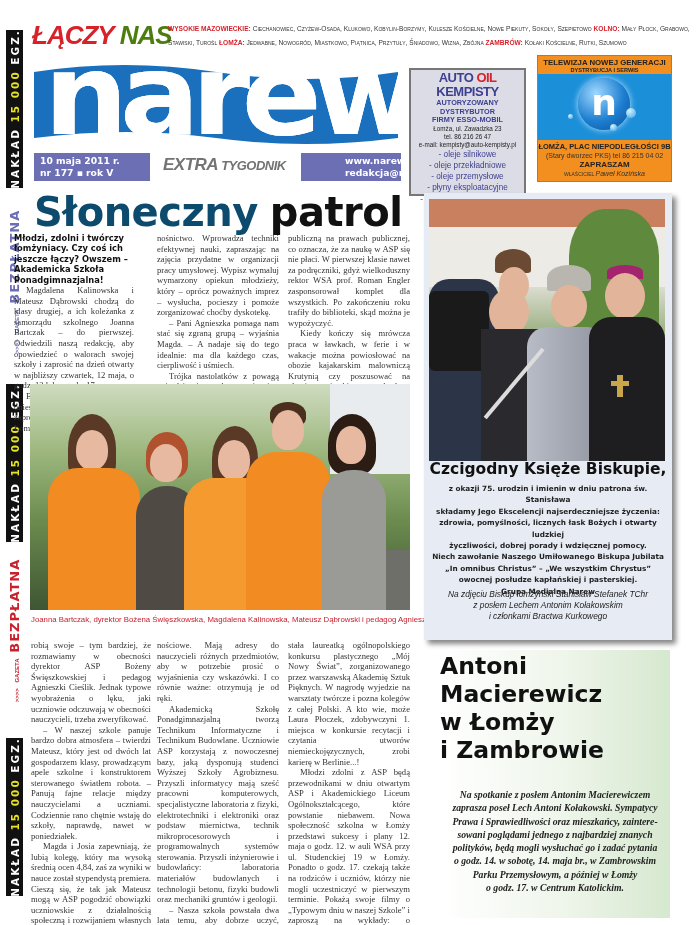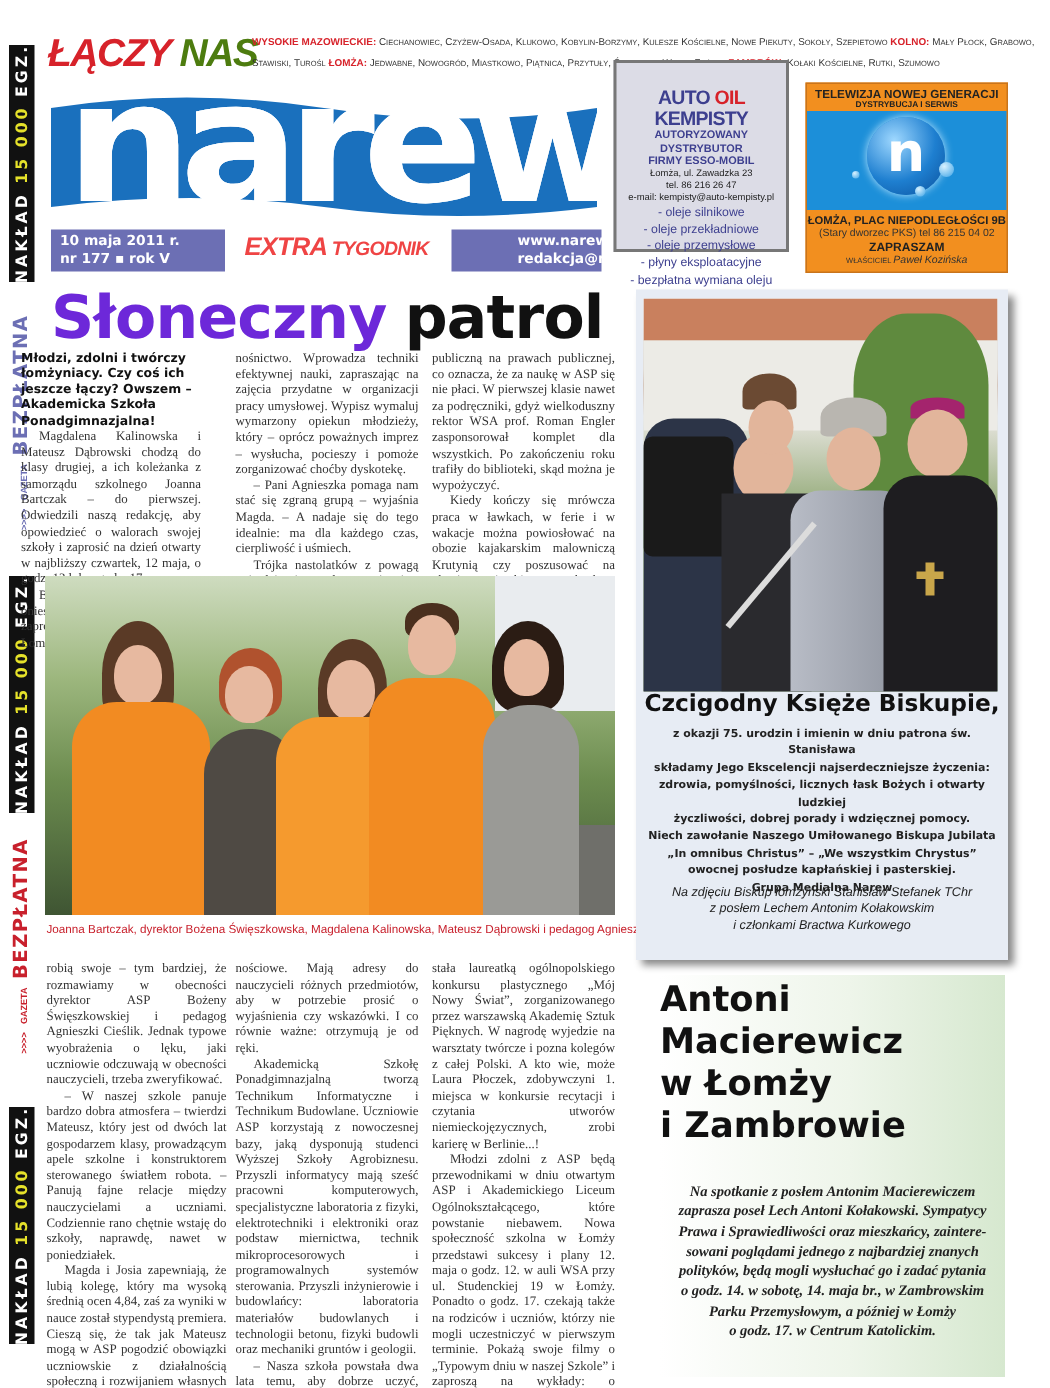--- a/index.html
+++ b/index.html
@@ -20,46 +20,46 @@
   .laczy { position: absolute; left: 32px; top: 20px; font-family: "Liberation Sans", sans-serif; font-weight: bold; font-style: italic; font-size: 26px; letter-spacing: -1px; }
   .laczy .red { color: #d7222a; }
   .laczy .blk { color: #4d7c0f; margin-left: 6px; }
   .towns { position: absolute; left: 168px; top: 22px; width: 530px; font-family: "Liberation Sans", sans-serif; font-size: 6.6px; line-height: 14px; color: #333; font-variant: small-caps; }
   .towns .region { color: #d7222a; font-weight: bold; font-variant: normal; text-transform: uppercase; }
 
   .logo-wrap { position: absolute; left: 34px; top: 58px; width: 364px; height: 92px; overflow: hidden; }
   .logo-text { position: absolute; left: 10px; top: -22px; font-family: "DejaVu Sans", sans-serif; font-weight: bold; font-size: 118px; letter-spacing: -8px; color: #fff; line-height: 1; transform: scaleY(0.95); text-shadow: 0 0 0 #fff; }
 
   .info-box { position: absolute; top: 153px; height: 28px; background: #6c6fb4; color: #fff; font-family: "DejaVu Sans", sans-serif; font-weight: bold; font-size: 9.2px; line-height: 12px; padding: 2px 6px; }
-  .extra { position: absolute; left: 163px; top: 155px; font-family: "Liberation Sans", sans-serif; font-weight: bold; font-style: italic; color: #ef4444; font-size: 17px; letter-spacing: -0.5px; }
+  .extra { position: absolute; left: 163px; top: 155px; font-family: "Liberation Sans", sans-serif; font-weight: bold; font-style: italic; color: #737373; font-size: 17px; letter-spacing: -0.5px; }
   .extra .tyg { font-size: 13px; margin-left: 3px; }
 
   
-  .ad-oil { position: absolute; left: 409px; top: 40px; width: 117px; height: 128px; background: #dcdce6; border: 2px solid #777; text-align: center; font-family: "Liberation Sans", sans-serif; color: #333; padding-top: 16px; }
+  .ad-oil { position: absolute; left: 409px; top: 68px; width: 117px; height: 128px; background: #dcdce6; border: 2px solid #777; text-align: center; font-family: "Liberation Sans", sans-serif; color: #333; padding-top: 1px; }
   .ad-oil .brand { font-weight: bold; font-size: 13px; color: #3d3f8f; letter-spacing: -0.5px; line-height: 14px; }
   .ad-oil .brand .oil { color: #d7222a; }
   .ad-oil .sub { font-weight: bold; font-size: 7.3px; color: #3d3f8f; line-height: 8.5px; }
   .ad-oil .addr { font-size: 6.3px; line-height: 8px; color: #222; }
   .ad-oil .li { font-size: 8.2px; color: #3d3f8f; line-height: 11.3px; }
 
   .ad-tv { position: absolute; left: 537px; top: 55px; width: 135px; height: 127px; background: #f28f1f; border: 1px solid #c9741b; text-align: center; font-family: "Liberation Sans", sans-serif; }
   .ad-tv .t1 { font-weight: bold; font-size: 7.8px; color: #222; padding-top: 2px; line-height: 9px; }
   .ad-tv .t2 { font-weight: bold; font-size: 5.6px; color: #222; line-height: 7px; }
   .ad-tv .blue { position: absolute; left: 0; top: 18px; width: 133px; height: 66px; background: #1c8fd9; }
   .ad-tv .ball { position: absolute; left: 40px; top: 4px; width: 52px; height: 52px; border-radius: 50%; background: radial-gradient(circle at 35% 30%, #9fd8ff, #1e7fd0 55%, #0b4f9a); box-shadow: 0 0 6px #bfe6ff; color: #fff; font-family: "DejaVu Sans", sans-serif; font-weight: bold; font-size: 36px; line-height: 50px; }
   .ad-tv .bub { position: absolute; border-radius: 50%; background: radial-gradient(circle at 35% 30%, #d8f1ff, #3aa3e6); }
   .ad-tv .bottom { position: absolute; left: 0; top: 86px; width: 133px; }
   .ad-tv .b1 { font-weight: bold; font-size: 7.5px; color: #222; line-height: 9px; }
   .ad-tv .b2 { font-size: 7px; color: #333; line-height: 9px; }
   .ad-tv .b3 { font-weight: bold; font-size: 8px; color: #222; line-height: 10px; }
   .ad-tv .b4 { font-size: 5px; color: #333; line-height: 7px; }
 
   
   .headline { position: absolute; left: 34px; top: 190px; font-family: "DejaVu Sans", sans-serif; font-weight: bold; font-size: 40px; letter-spacing: -0.5px; line-height: 44px; }
-  .headline .a { color: #6d28d9; }
+  .headline .a { color: #0c4a6e; }
   .headline .b { color: #111; margin-left: 12px; }
 
   
   .col { position: absolute; font-size: 8.6px; line-height: 10.6px; text-align: justify; color: #333; }
   .col p { text-indent: 12px; }
   .col p.noindent { text-indent: 0; }
   .col .lead { font-family: "DejaVu Sans", sans-serif; font-weight: bold; font-size: 8.3px; line-height: 10.4px; color: #111; text-indent: 0; text-align: left; }
 
   
   .photo-group { position: absolute; left: 30px; top: 384px; width: 380px; height: 226px; overflow: hidden; background: linear-gradient(180deg, #cfdcc0 0%, #9db77e 30%, #6c8c4f 60%, #3f5533 100%); }

